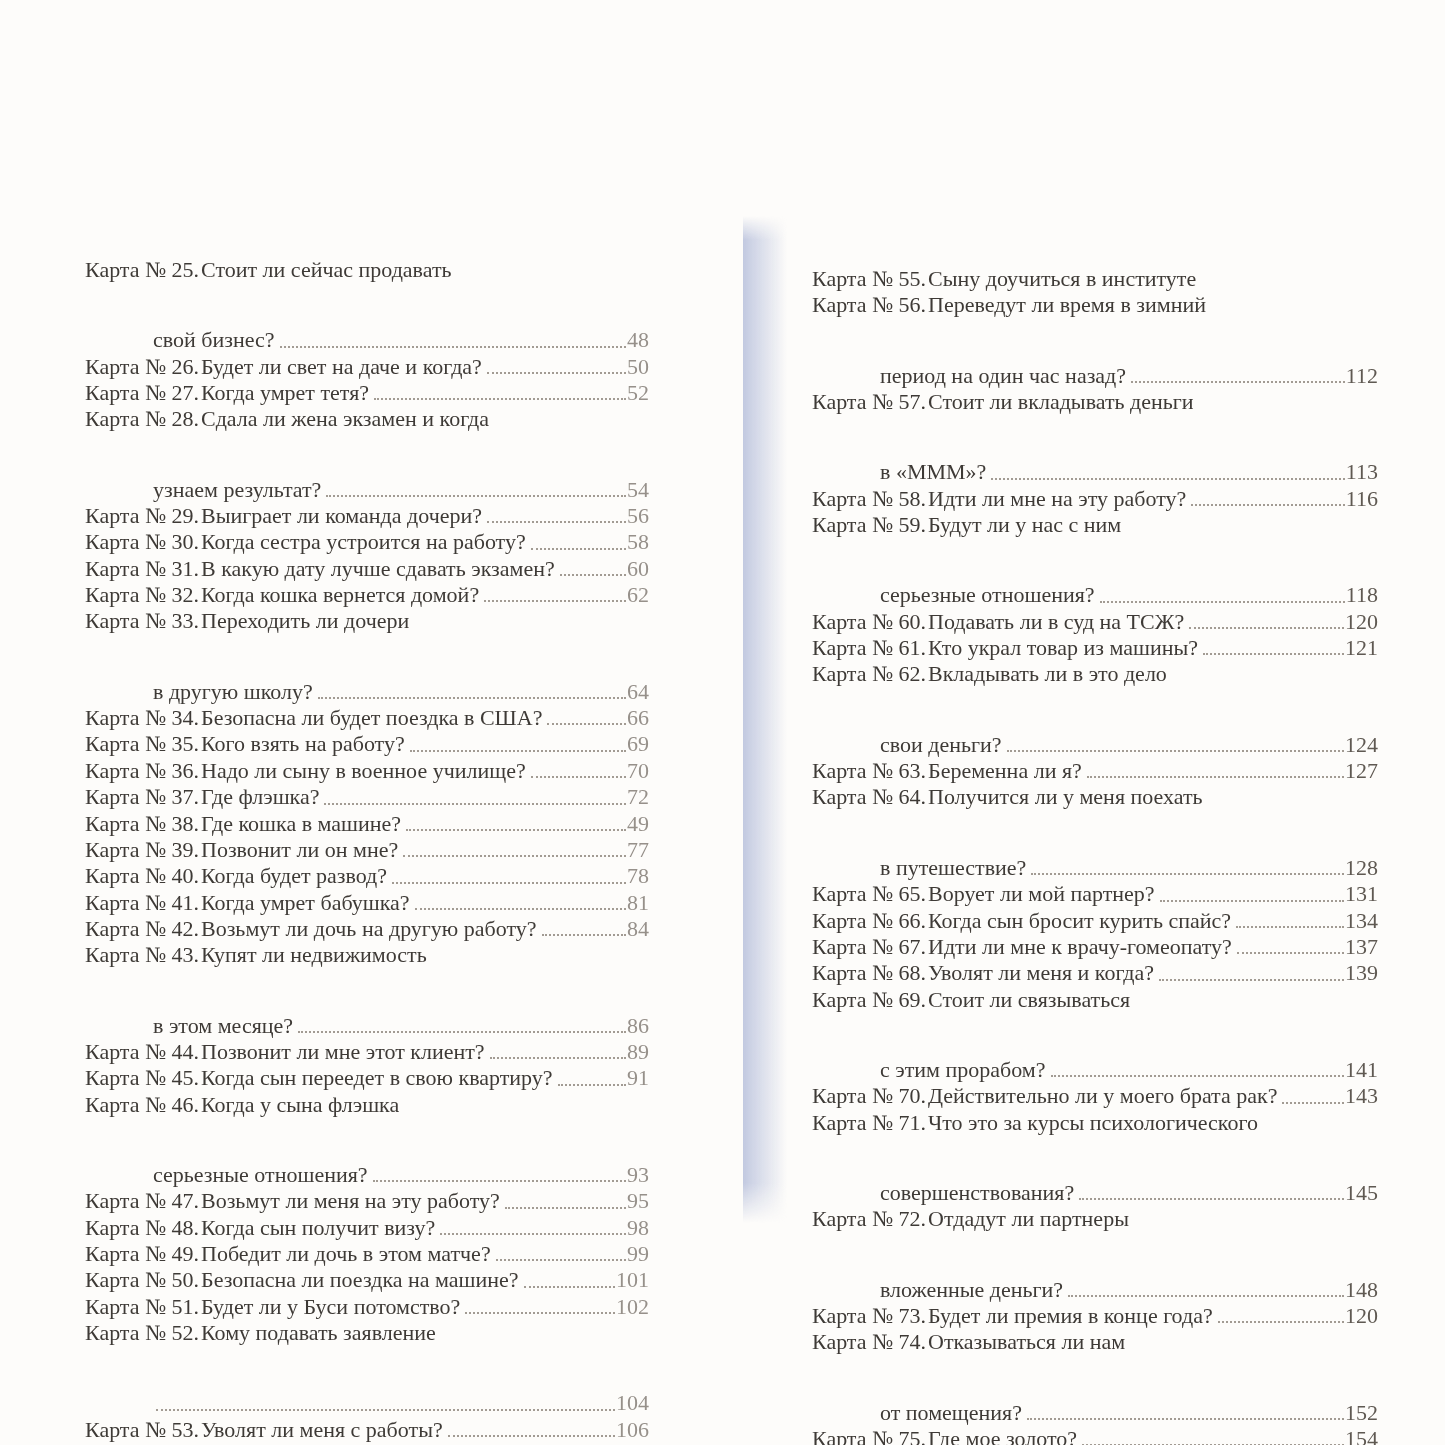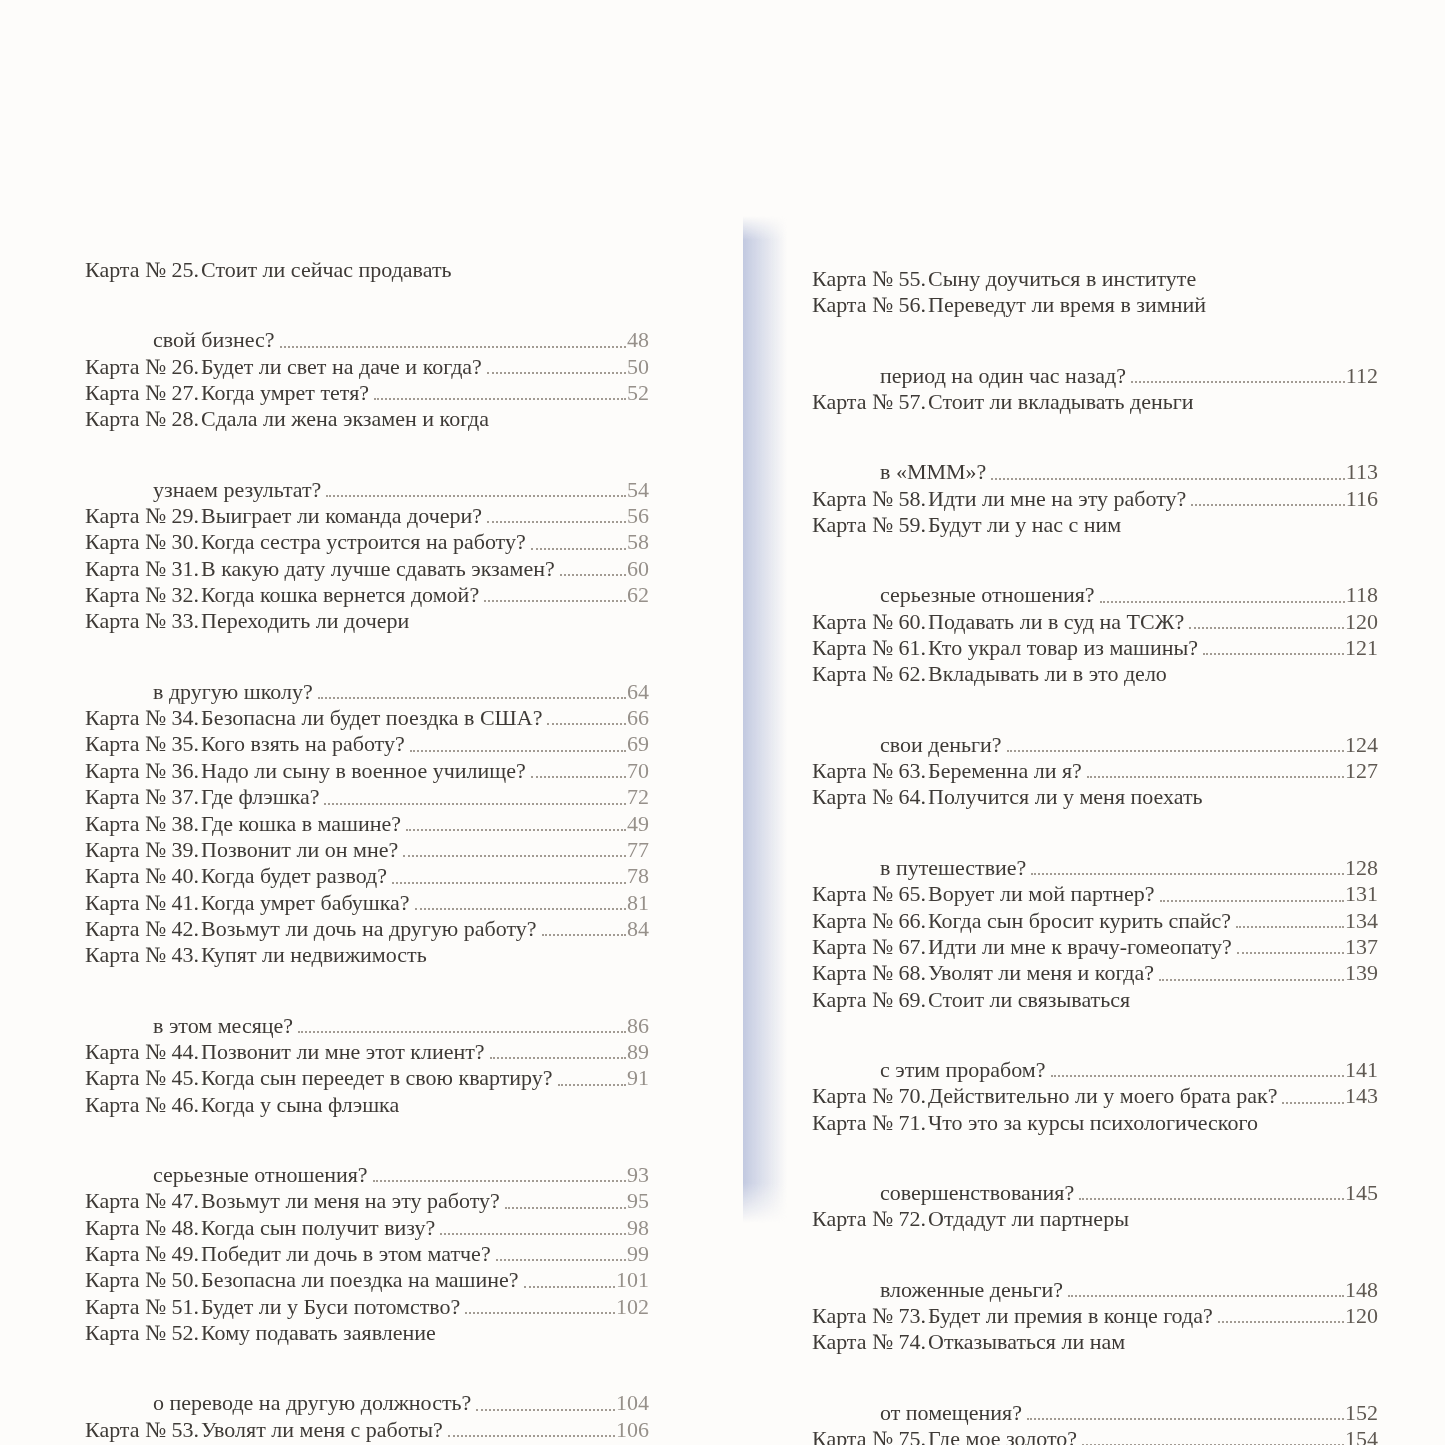--- a/index.html
+++ b/index.html
@@ -289,21 +289,20 @@
           <span class="leader"></span>
           <span class="page">102</span>
         </div>
       </div>
       <div class="entry">
         <div class="row">
           <span class="prefix">Карта № 52.</span>
           <span class="text">Кому подавать заявление</span>
         </div>
         <div class="row cont">
-          <span class="text">о переводе на другую должность?</span>
           <span class="leader"></span>
           <span class="page">104</span>
         </div>
       </div>
       <div class="entry">
         <div class="row">
           <span class="prefix">Карта № 53.</span>
           <span class="text">Уволят ли меня с работы?</span>
           <span class="leader"></span>
           <span class="page">106</span>

